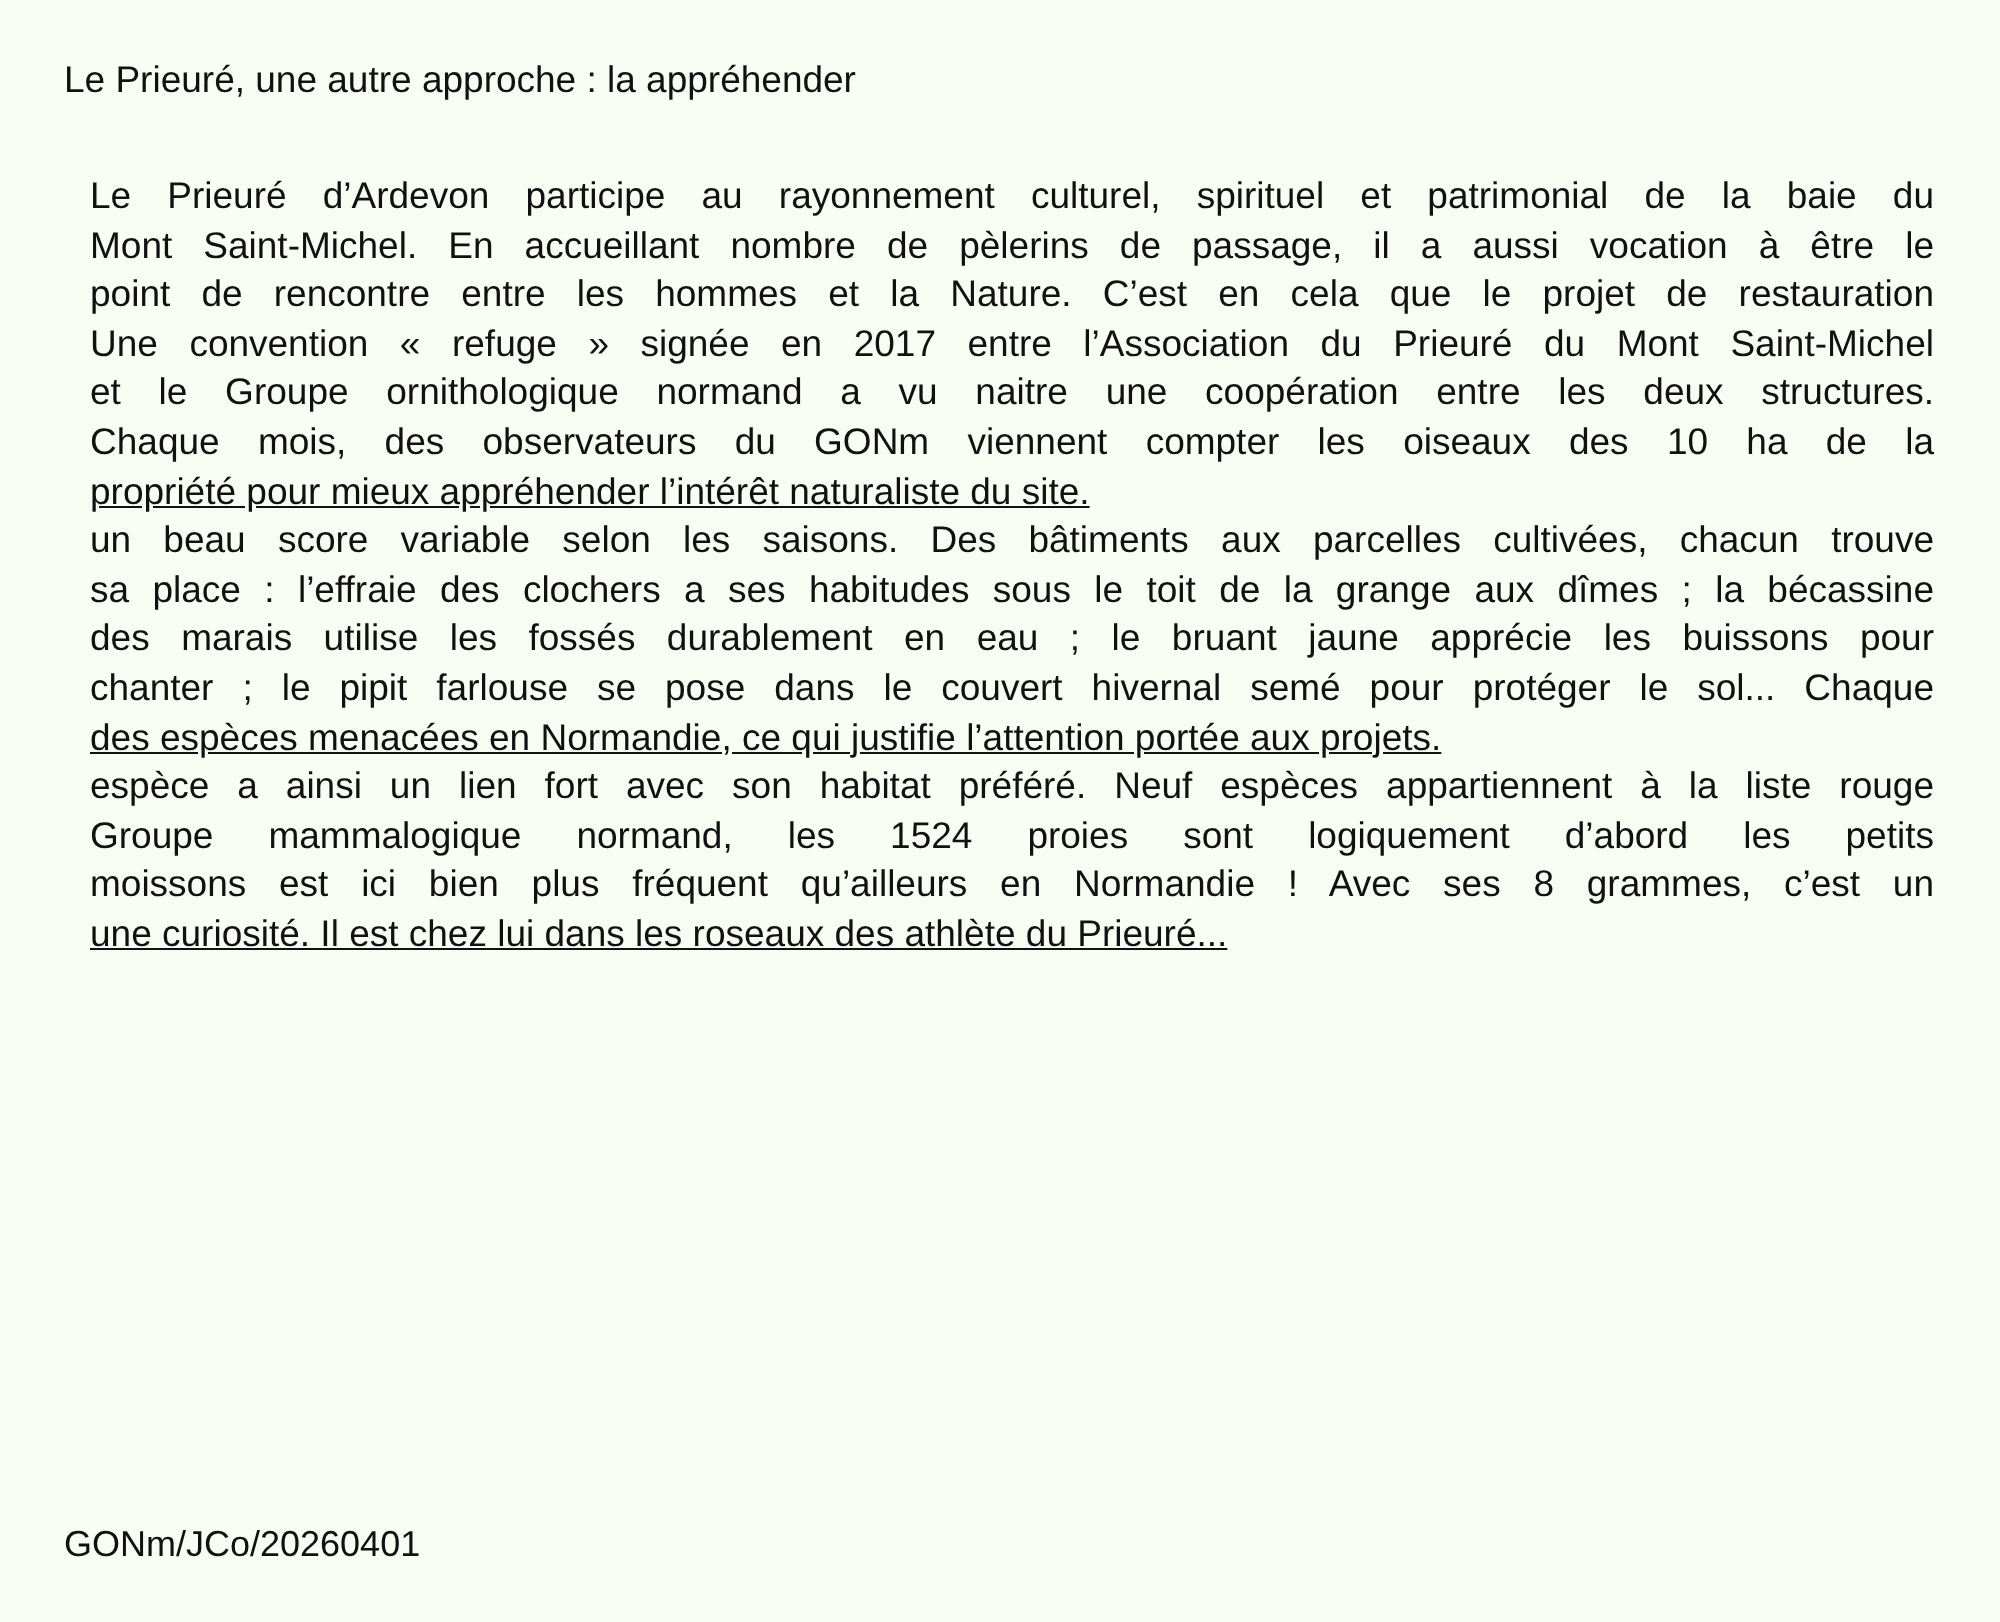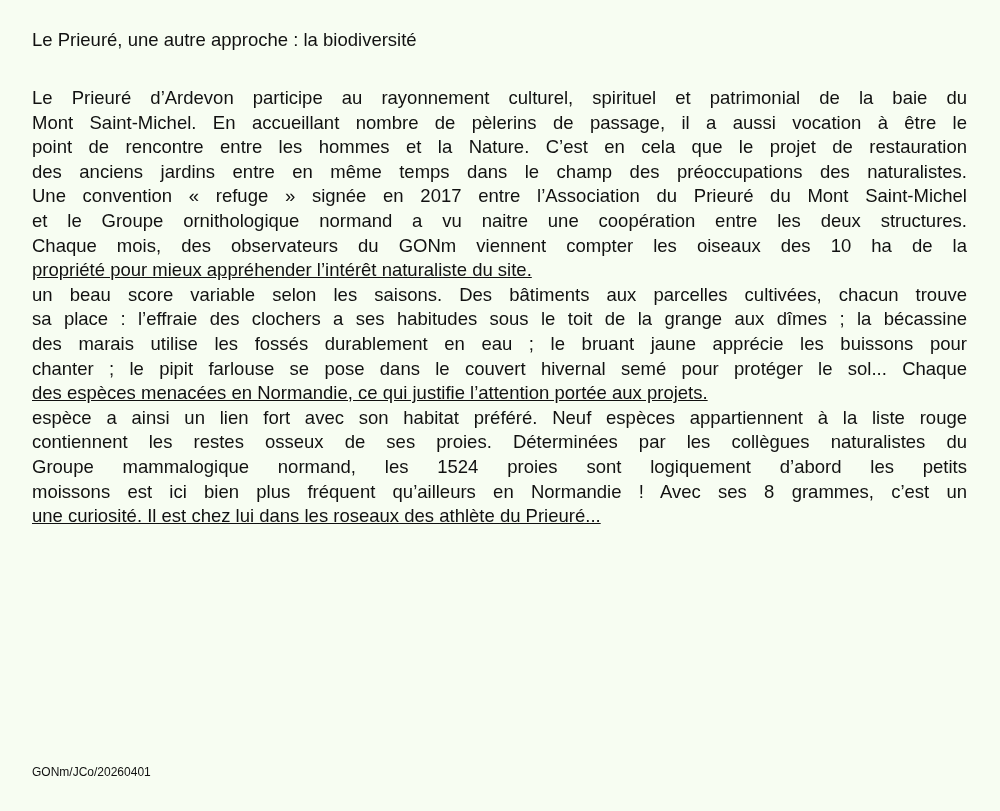--- a/index.html
+++ b/index.html
@@ -33,57 +33,56 @@
     width: 935px;
   }
   .line {
     font-size: 18.5px;
     line-height: 24.6px;
     height: 24.6px;
     text-align: justify;
     text-align-last: justify;
     white-space: nowrap;
     overflow: visible;
+    margin-left: 13px;
   }
   .line.last { text-align-last: left; text-decoration: underline; }
   .footer {
     position: absolute;
     top: 765px;
     left: 0;
-    font-size: 12px;
+    font-size: 18px;
     line-height: 14px;
   }
 </style>
 </head>
 <body>
 
 <div class="page">
-  <div class="title">Le Prieuré, une autre approche : la biodiversité</div>
+  <div class="title">Le Prieuré, une autre approche : la appréhender</div>
 
   <div class="body">
     <div>
       <div class="line">Le Prieuré d’Ardevon participe au rayonnement culturel, spirituel et patrimonial de la baie du</div>
       <div class="line">Mont Saint-Michel. En accueillant nombre de pèlerins de passage, il a aussi vocation à être le</div>
       <div class="line">point de rencontre entre les hommes et la Nature. C’est en cela que le projet de restauration</div>
-      <div class="line">des anciens jardins entre en même temps dans le champ des préoccupations des naturalistes.</div>
       <div class="line">Une convention « refuge » signée en 2017 entre l’Association du Prieuré du Mont Saint-Michel</div>
       <div class="line">et le Groupe ornithologique normand a vu naitre une coopération entre les deux structures.</div>
       <div class="line">Chaque mois, des observateurs du GONm viennent compter les oiseaux des 10 ha de la</div>
       <div class="line last">propriété pour mieux appréhender l’intérêt naturaliste du site.</div>
     </div>
     <div>
       <div class="line">un beau score variable selon les saisons. Des bâtiments aux parcelles cultivées, chacun trouve</div>
       <div class="line">sa place : l’effraie des clochers a ses habitudes sous le toit de la grange aux dîmes ; la bécassine</div>
       <div class="line">des marais utilise les fossés durablement en eau ; le bruant jaune apprécie les buissons pour</div>
       <div class="line">chanter ; le pipit farlouse se pose dans le couvert hivernal semé pour protéger le sol... Chaque</div>
       <div class="line last">des espèces menacées en Normandie, ce qui justifie l’attention portée aux projets.</div>
       <div class="line">espèce a ainsi un lien fort avec son habitat préféré. Neuf espèces appartiennent à la liste rouge</div>
     </div>
     <div>
-      <div class="line">contiennent les restes osseux de ses proies. Déterminées par les collègues naturalistes du</div>
       <div class="line">Groupe mammalogique normand, les 1524 proies sont logiquement d’abord les petits</div>
       <div class="line">moissons est ici bien plus fréquent qu’ailleurs en Normandie ! Avec ses 8 grammes, c’est un</div>
       <div class="line last">une curiosité. Il est chez lui dans les roseaux des athlète du Prieuré...</div>
     </div>
   </div>
 
   <div class="footer">GONm/JCo/20260401</div>
 </div>
 
 </body></html>

